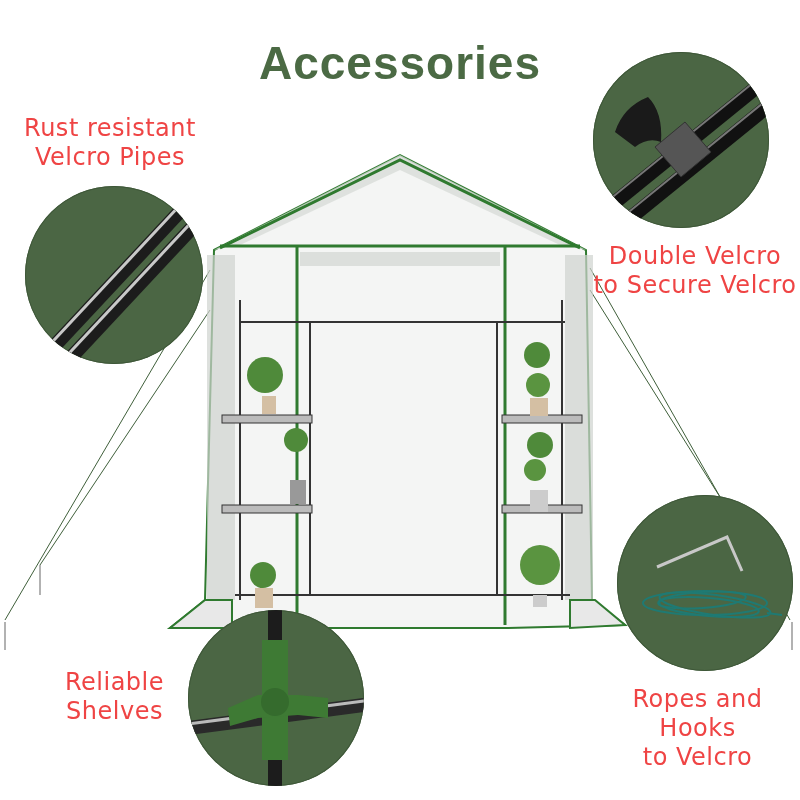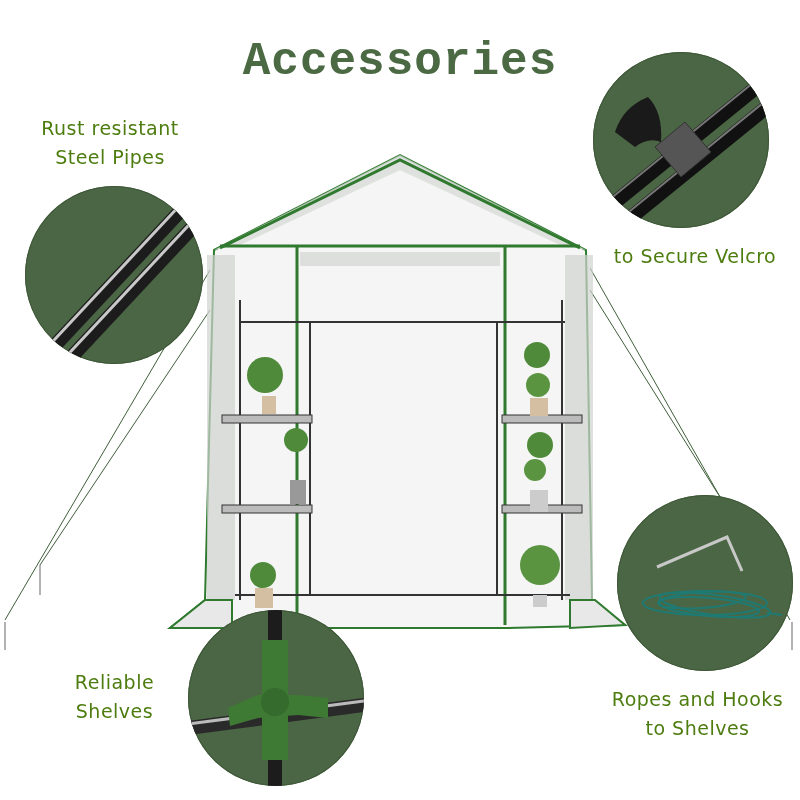--- a/index.html
+++ b/index.html
@@ -1,18 +1,18 @@
 <!DOCTYPE html>
 <html><head>
 <meta charset="utf-8">
 <style>
   html, body { margin:0; padding:0; }
   body { width:800px; height:800px; background:#ffffff; position:relative; overflow:hidden; font-family:"DejaVu Sans", sans-serif; }
-  .title { position:absolute; left:0; width:800px; top:36px; text-align:center; font-family:Liberation Mono, monospace; font-weight:bold; font-size:46px; color:#4b6a44; letter-spacing:1px; }
-  .label { position:absolute; text-align:center; color:#4d7c0f; font-size:19px; line-height:29px; letter-spacing:0.5px; }
+  .title { position:absolute; left:0; width:800px; top:36px; text-align:center; font-family:Liberation Sans, sans-serif; font-weight:bold; font-size:46px; color:#4b6a44; letter-spacing:1px; }
+  .label { position:absolute; text-align:center; color:#ef4444; font-size:24px; line-height:29px; letter-spacing:0.5px; }
   .circle { position:absolute; border-radius:50%; background:#4b6644; box-shadow: 0 0 0 1px #3e5738 inset; overflow:hidden; }
   svg.scene { position:absolute; left:0; top:0; }
 </style>
 </head>
 <body>
 
 <svg class="scene" width="800" height="800" viewBox="0 0 800 800">
 
   <line x1="210" y1="270" x2="5" y2="620" stroke="#3f5f3a" stroke-width="1"></line>
   <line x1="210" y1="310" x2="40" y2="565" stroke="#3f5f3a" stroke-width="1"></line>
@@ -68,21 +68,21 @@
   </g>
 
   <path d="M170 628 L205 600 L232 600 L232 628 Z" fill="#e8e8e8" stroke="#2f7a2f" stroke-width="2"></path>
   <path d="M570 600 L595 600 L625 625 L570 628 Z" fill="#e8e8e8" stroke="#2f7a2f" stroke-width="2"></path>
 </svg>
 
 <div class="title">Accessories</div>
 
 <div class="label" style="left:20px; top:114px; width:180px;">
   <div>Rust resistant</div>
-  <div>Steel Pipes</div>
+  <div>Velcro Pipes</div>
 </div>
 <div class="circle" style="left:25px; top:186px; width:178px; height:178px;">
   <svg width="178" height="178" viewBox="0 0 178 178">
     <defs>
       <linearGradient id="pipeG" x1="0" y1="0" x2="1" y2="1">
         <stop offset="0" stop-color="#e8e8e8"></stop>
         <stop offset="0.5" stop-color="#222"></stop>
         <stop offset="1" stop-color="#aaa"></stop>
       </linearGradient>
     </defs>
@@ -97,20 +97,21 @@
   <svg width="176" height="176" viewBox="0 0 176 176">
     <line x1="10" y1="160" x2="170" y2="30" stroke="#111" stroke-width="14"></line>
     <line x1="10" y1="160" x2="170" y2="30" stroke="#777" stroke-width="2" transform="translate(-4,-4)"></line>
     <line x1="25" y1="176" x2="185" y2="46" stroke="#111" stroke-width="14"></line>
     <line x1="25" y1="176" x2="185" y2="46" stroke="#777" stroke-width="2" transform="translate(-4,-4)"></line>
     <path d="M22 80 Q30 55 55 45 Q70 60 68 90 Q55 85 42 95 Z" fill="#1a1a1a"></path>
     <path d="M62 95 L92 70 L118 100 L88 125 Z" fill="#555" stroke="#333" stroke-width="1"></path>
   </svg>
 </div>
 <div class="label" style="left:590px; top:242px; width:210px;">
+  <div>Double Velcro</div>
   <div>to Secure Velcro</div>
 </div>
 
 <div class="label" style="left:42px; top:668px; width:145px;">
   <div>Reliable</div>
   <div>Shelves</div>
 </div>
 <div class="circle" style="left:188px; top:610px; width:176px; height:176px;">
   <svg width="176" height="176" viewBox="0 0 176 176">
     <rect x="80" y="0" width="14" height="176" fill="#1c1c1c"></rect>
@@ -129,14 +130,14 @@
       <ellipse cx="88" cy="108" rx="62" ry="12"></ellipse>
       <ellipse cx="92" cy="112" rx="50" ry="9" transform="rotate(5 92 112)"></ellipse>
       <ellipse cx="85" cy="105" rx="44" ry="8" transform="rotate(-4 85 105)"></ellipse>
       <ellipse cx="98" cy="110" rx="56" ry="10" transform="rotate(8 98 110)"></ellipse>
       <path d="M150 118 L165 120"></path>
     </g>
   </svg>
 </div>
 <div class="label" style="left:595px; top:685px; width:205px;">
   <div>Ropes and Hooks</div>
-  <div>to Shelves</div>
+  <div>to Velcro</div>
 </div>
 
 </body></html>

